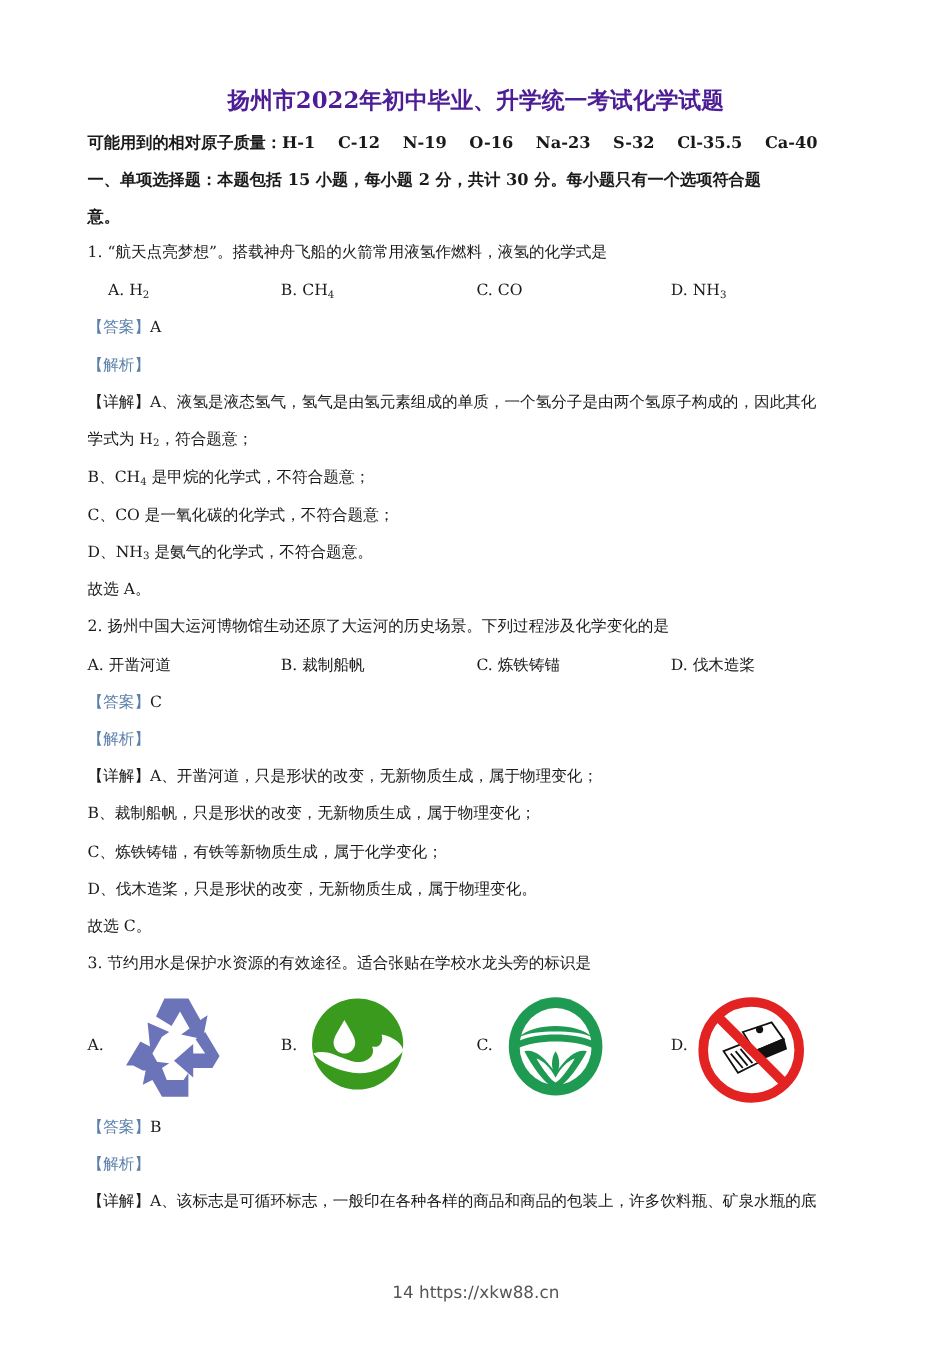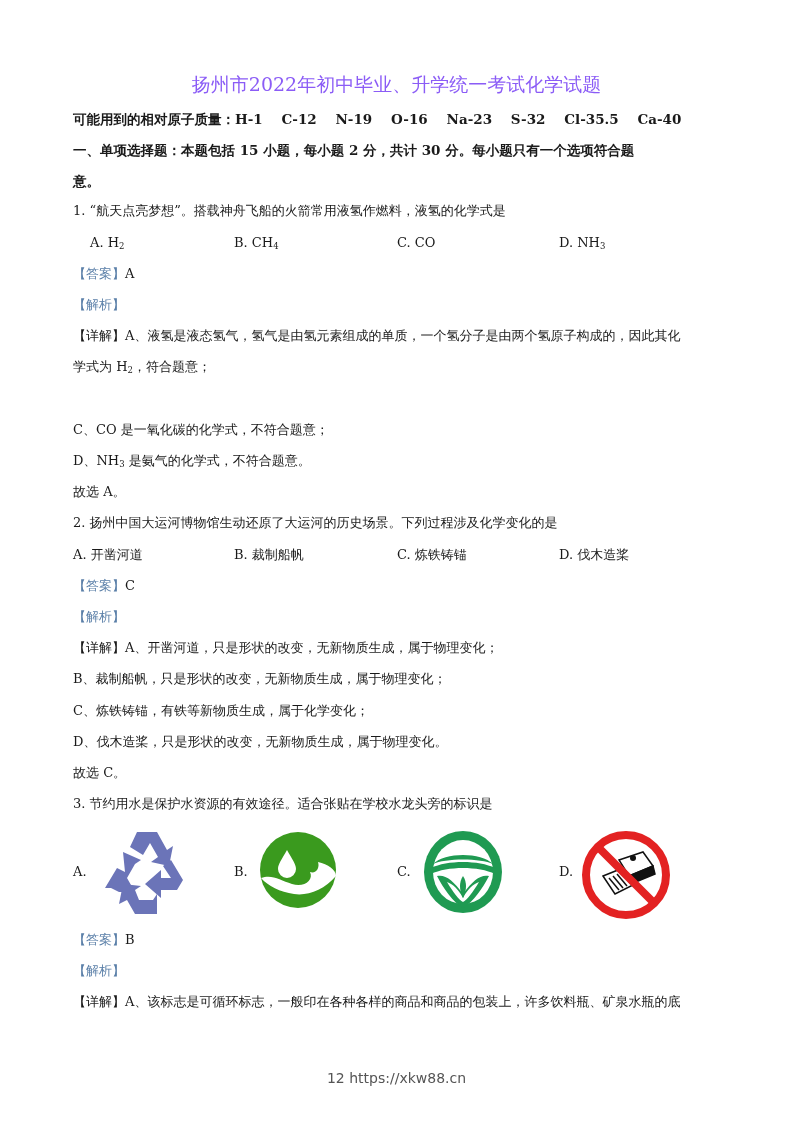--- a/index.html
+++ b/index.html
@@ -6,21 +6,21 @@
     body {
       width: 793px; height: 1122px; position: relative; overflow: hidden;
       font-family: "DejaVu Serif", "Liberation Serif", serif;
       color: #1a1a1a;
     }
     .page { position: absolute; left: 0; top: 0; width: 793px; height: 1122px; }
     .line { position: absolute; left: 73px; font-size: 13px; line-height: 16px; white-space: nowrap; }
     .title {
       position: absolute; left: 0; width: 793px; top: 72px; text-align: center;
       font-family: "DejaVu Serif", "Liberation Serif", serif;
-      font-size: 19px; font-weight: normal; line-height: 24px; color: #8b5cf6;
+      font-size: 19px; font-weight: bold; line-height: 24px; color: #4c1d95;
     }
     .bold { font-weight: bold; font-size: 13.5px; }
     .tag { color: #5a7fa8; }
     .opts { position: absolute; left: 73px; font-size: 13px; line-height: 16px; width: 680px; height: 16px; }
     .opt { position: absolute; top: 0; white-space: nowrap; }
     sub { font-size: 8.5px; vertical-align: -2px; line-height: 0; }
     .img-row { position: absolute; left: 73px; top: 828px; width: 680px; height: 92px; }
     .img-opt { position: absolute; top: 0; height: 92px; }
     .img-label { position: absolute; top: 36px; font-size: 13px; line-height: 16px; }
     .img-icon { position: absolute; top: 0; }
@@ -47,20 +47,21 @@
   <div class="opts" style="top:235px;">
     <span class="opt" style="left:17px;"><span>A. </span><span>H</span><sub>2</sub></span>
     <span class="opt" style="left:161px;"><span>B. </span><span>CH</span><sub>4</sub></span>
     <span class="opt" style="left:324px;"><span>C. </span><span>CO</span></span>
     <span class="opt" style="left:486px;"><span>D. </span><span>NH</span><sub>3</sub></span>
   </div>
   <div class="line" style="top:266px;text-align:right;"><span class="tag">【答案】</span><span>A</span></div>
   <div class="line tag" style="top:297px;">【解析】</div>
   <div class="line" style="top:328px;"><span>【详解】</span><span>A、液氢是液态氢气，氢气是由氢元素组成的单质，一个氢分子是由两个氢原子构成的，因此其化</span></div>
   <div class="line" style="top:359px;"><span>学式为 H</span><sub>2</sub><span>，符合题意；</span></div>
+  <div class="line" style="top:391px;"><span>B、CH</span><sub>4</sub><span> 是甲烷的化学式，不符合题意；</span></div>
   <div class="line" style="top:422px;"><span>C、CO 是一氧化碳的化学式，不符合题意；</span></div>
   <div class="line" style="top:453px;"><span>D、NH</span><sub>3</sub><span> 是氨气的化学式，不符合题意。</span></div>
   <div class="line" style="top:484px;">故选 A。</div>
 
   <div class="line" style="top:515px;">2. 扬州中国大运河博物馆生动还原了大运河的历史场景。下列过程涉及化学变化的是</div>
   <div class="opts" style="top:547px;">
     <span class="opt" style="left:0;"><span>A.  </span><span>开凿河道</span></span>
     <span class="opt" style="left:161px;"><span>B.  </span><span>裁制船帆</span></span>
     <span class="opt" style="left:324px;"><span>C.  </span><span>炼铁铸锚</span></span>
     <span class="opt" style="left:486px;"><span>D.  </span><span>伐木造桨</span></span>
@@ -128,16 +129,16 @@
         <line x1="20" y1="20" x2="74" y2="74" stroke="#e32222" stroke-width="8"></line>
       </svg>
     </div>
   </div>
 
   <div class="line" style="top:932px;"><span class="tag">【答案】</span><span>B</span></div>
   <div class="line tag" style="top:963px;">【解析】</div>
   <div class="line" style="top:994px;"><span>【详解】</span><span>A、该标志是可循环标志，一般印在各种各样的商品和商品的包装上，许多饮料瓶、矿泉水瓶的底</span></div>
 
   <div class="footer">
-    <span>12</span>
+    <span>14</span>
     <span>https://xkw88.cn</span>
   </div>
 </div>
 
 </body></html>

